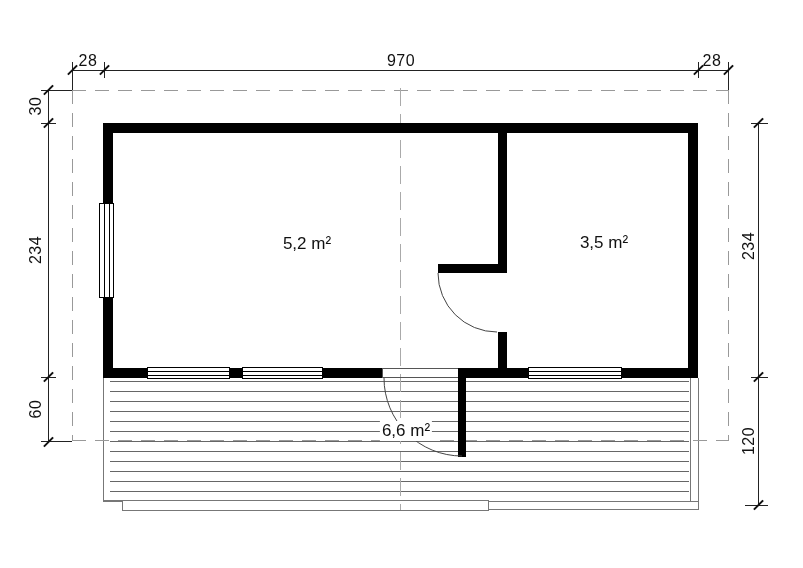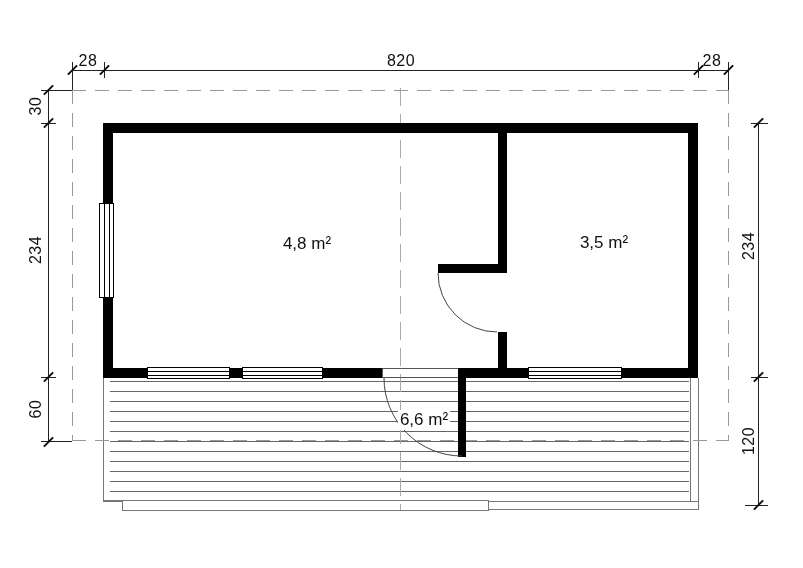--- a/index.html
+++ b/index.html
@@ -122,25 +122,25 @@
   <div class="tick" style="left:721.5px;top:69px;"></div>
   <div class="tick" style="left:41.5px;top:89px;"></div>
   <div class="tick" style="left:41.5px;top:122px;"></div>
   <div class="tick" style="left:41.5px;top:376px;"></div>
   <div class="tick" style="left:41.5px;top:441px;"></div>
   <div class="tick" style="left:751.5px;top:122px;"></div>
   <div class="tick" style="left:751.5px;top:376px;"></div>
   <div class="tick" style="left:751.5px;top:504px;"></div>
 
   <div class="dim-label" style="left:88px;top:61px;">28</div>
-  <div class="dim-label" style="left:401px;top:61px;">820</div>
+  <div class="dim-label" style="left:401px;top:61px;">970</div>
   <div class="dim-label" style="left:712px;top:61px;">28</div>
   <div class="dim-label rot" style="left:36px;top:106px;">30</div>
   <div class="dim-label rot" style="left:36px;top:250px;">234</div>
   <div class="dim-label rot" style="left:36px;top:409px;">60</div>
   <div class="dim-label rot" style="left:749px;top:246px;">234</div>
   <div class="dim-label rot" style="left:749px;top:441px;">120</div>
 
-  <div class="room-label" style="left:307px;top:244px;">4,8 m²</div>
+  <div class="room-label" style="left:307px;top:244px;">5,2 m²</div>
   <div class="room-label" style="left:604px;top:243px;">3,5 m²</div>
-  <div class="room-label" style="left:406px;top:420px;margin-left:18px;">6,6 m²</div>
+  <div class="room-label" style="left:406px;top:431px;">6,6 m²</div>
 
 </div>
 
 </body></html>

